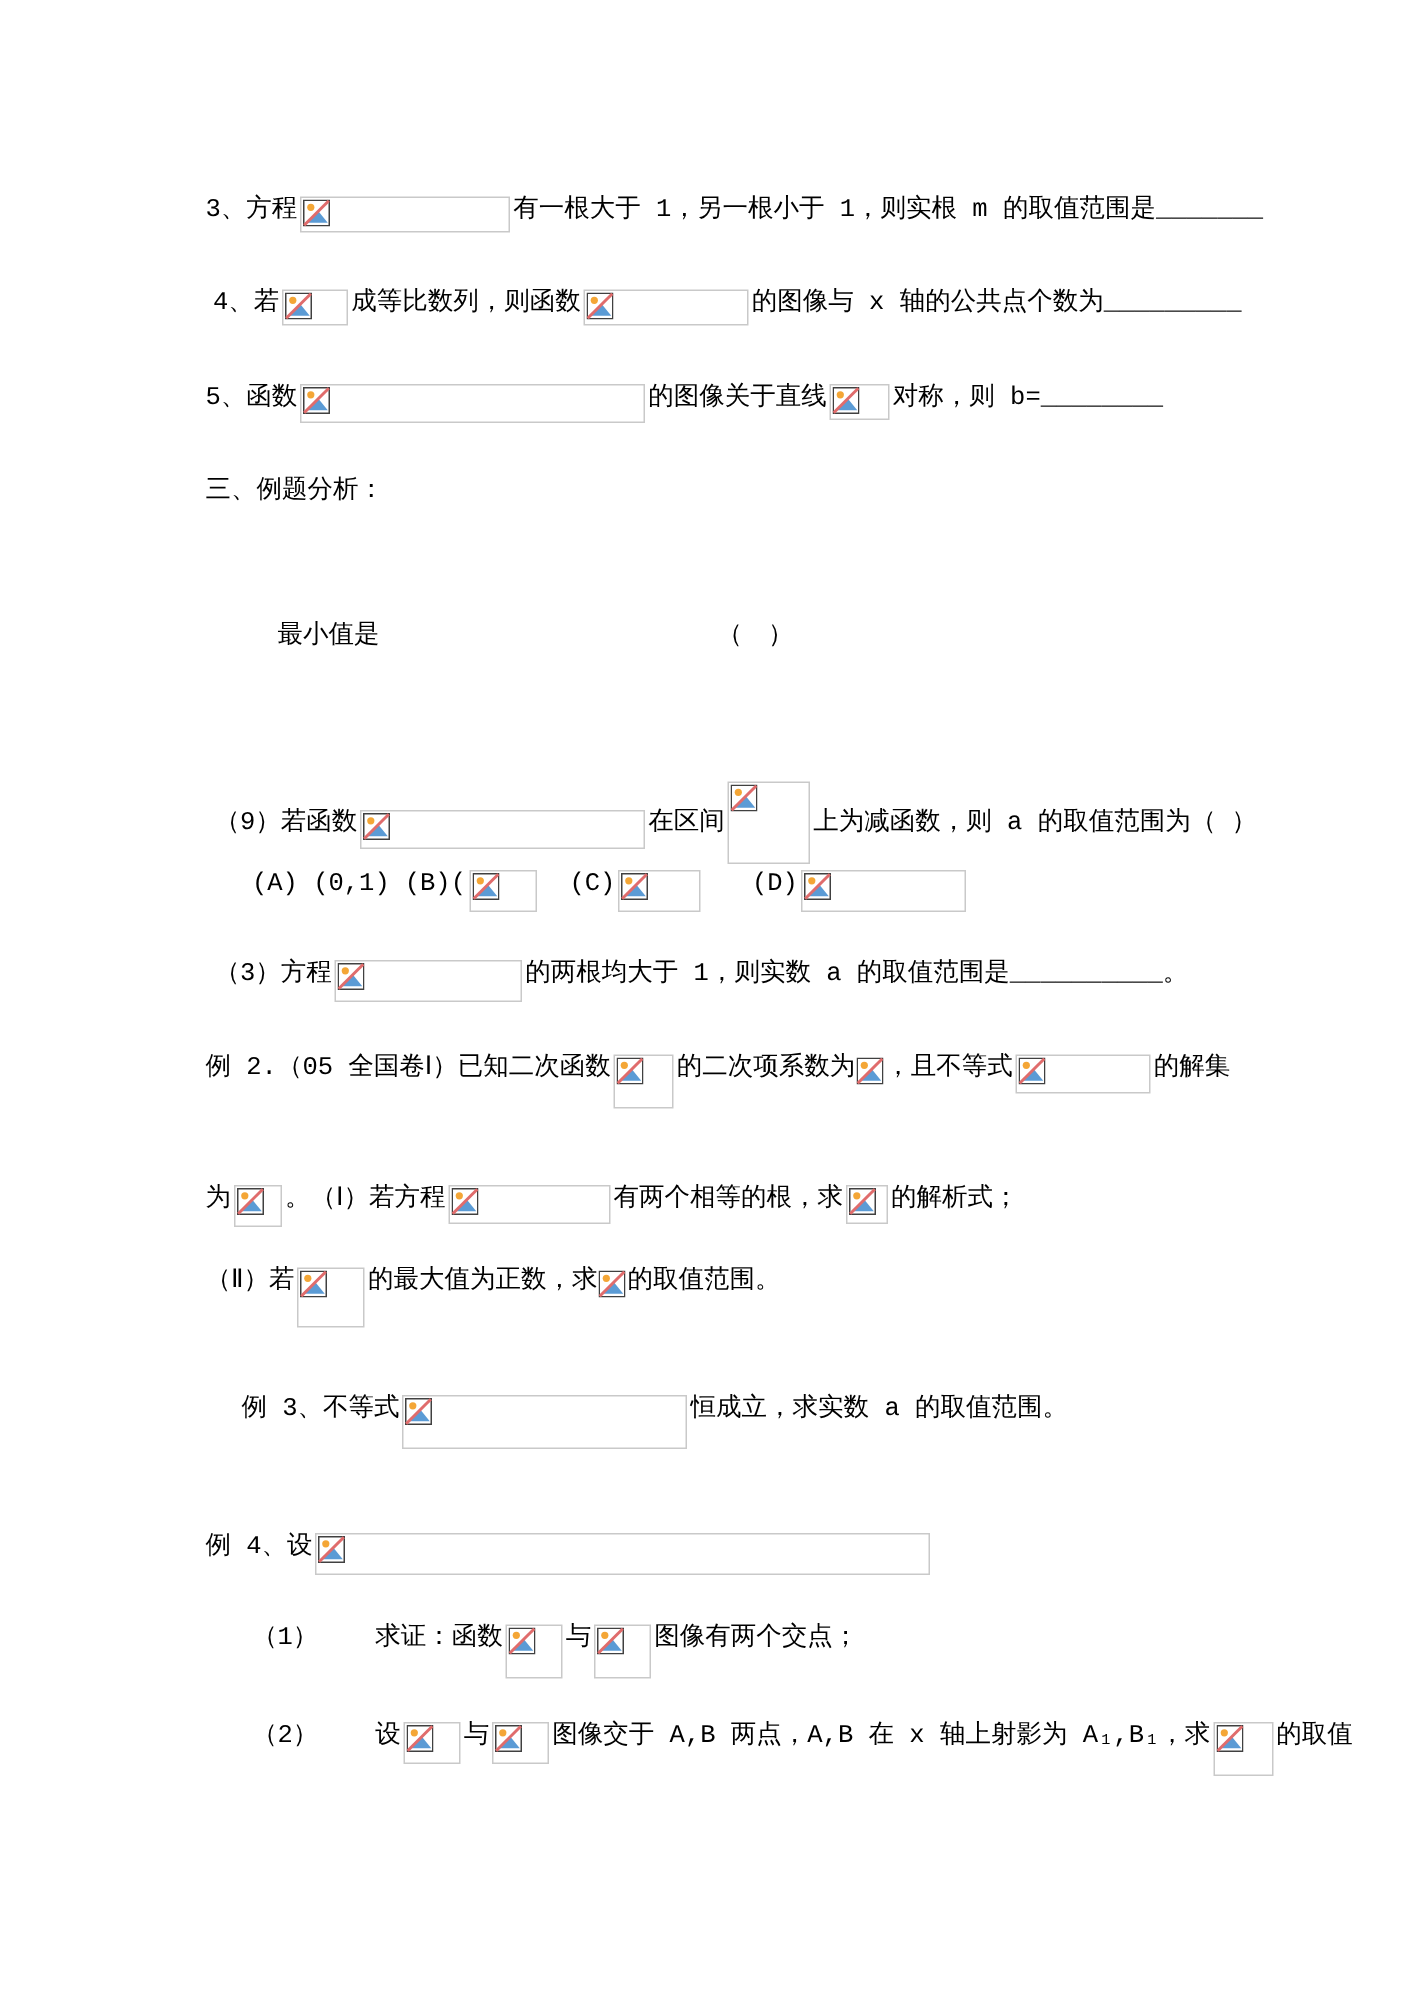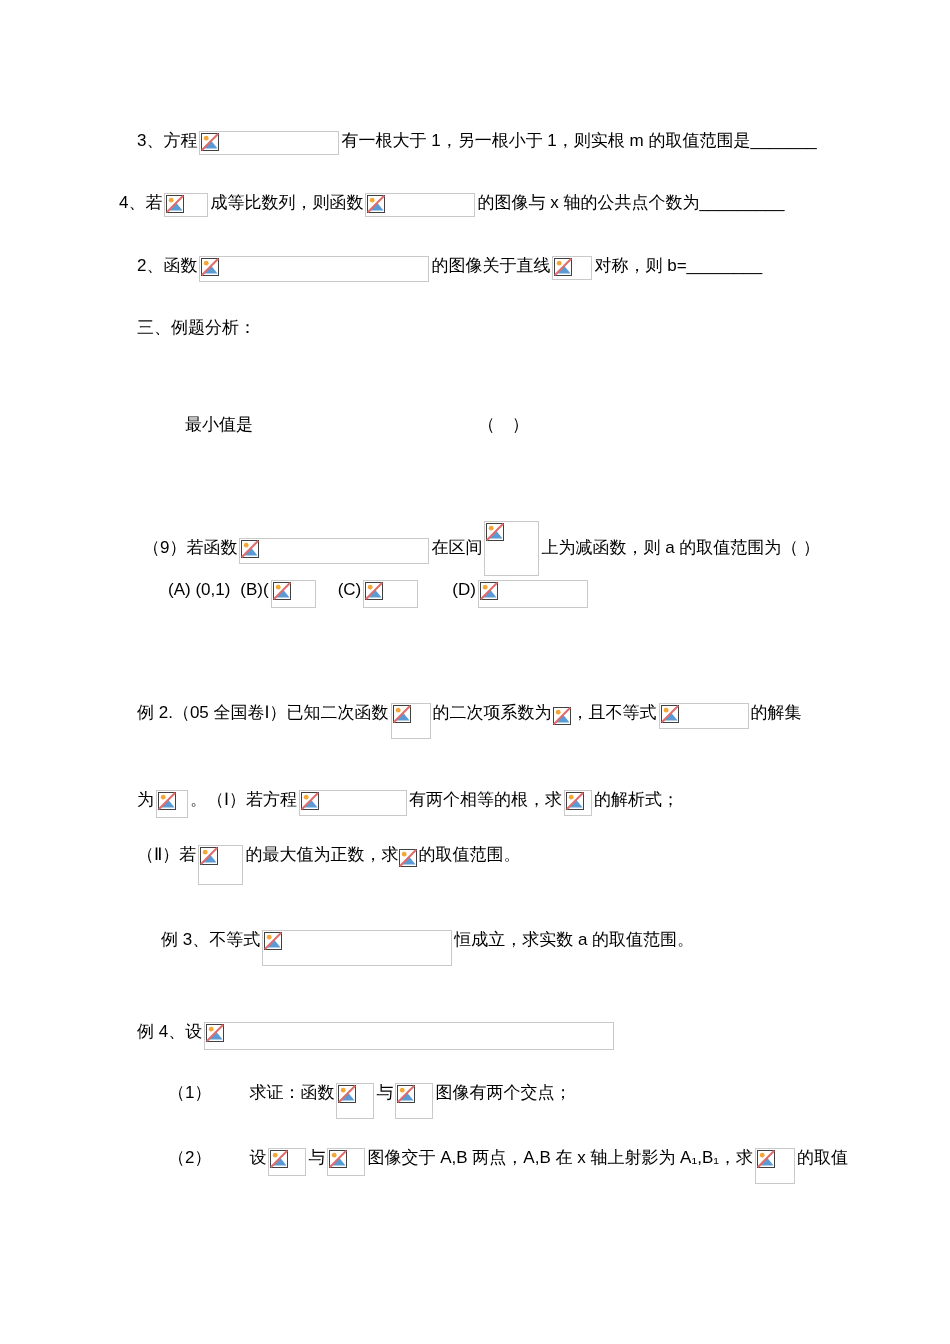--- a/index.html
+++ b/index.html
@@ -11,21 +11,21 @@
     --text-color:#000000;
     --page-bg:#ffffff;
   }
   *{box-sizing:border-box;}
   html,body{margin:0;padding:0;background:var(--page-bg);}
   .page{
     position:relative;
     width:948px;height:1344px;
     background:var(--page-bg);
     color:var(--text-color);
-    font-family:Liberation Sans, sans-serif;
+    font-family:Liberation Mono, monospace;
     font-size:17px;
     overflow:hidden;
     border-radius:22px;
   }
   .line{
     position:absolute;
     white-space:nowrap;
     line-height:24px;
   }
   .t{display:inline;}
@@ -66,30 +66,30 @@
 </svg>
 
 <div class="page">
 
   <div class="line" style="top:129px;left:137px;">
     <span class="t">3、方程</span><span class="ph" style="width:140px;height:24px;"><svg class="bi" viewBox="0 0 18 18">
           <use href="#bi-def"></use>
         </svg></span><span class="t">有一根大于 1，另一根小于 1，则实根 m 的取值范围是_______</span>
   </div>
 
-  <div class="line" style="top:191px;left:119px;">
+  <div class="line" style="top:191px;left:142px;">
     <span class="t">4、若</span><span class="ph" style="width:44px;height:24px;"><svg class="bi" viewBox="0 0 18 18">
           <use href="#bi-def"></use>
         </svg></span><span class="t">成等比数列，则函数</span><span class="ph" style="width:110px;height:24px;"><svg class="bi" viewBox="0 0 18 18">
           <use href="#bi-def"></use>
         </svg></span><span class="t">的图像与 x 轴的公共点个数为_________</span>
   </div>
 
   <div class="line" style="top:254px;left:137px;">
-    <span class="t">2、函数</span><span class="ph" style="width:230px;height:26px;"><svg class="bi" viewBox="0 0 18 18">
+    <span class="t">5、函数</span><span class="ph" style="width:230px;height:26px;"><svg class="bi" viewBox="0 0 18 18">
           <use href="#bi-def"></use>
         </svg></span><span class="t">的图像关于直线</span><span class="ph" style="width:40px;height:24px;"><svg class="bi" viewBox="0 0 18 18">
           <use href="#bi-def"></use>
         </svg></span><span class="t">对称，则 b=________</span>
   </div>
 
   <div class="line" style="top:316px;left:137px;">
     <span class="t">三、例题分析：</span>
   </div>
 
@@ -110,20 +110,25 @@
   <div class="line" style="top:578px;left:168px;text-align:center;">
     <span class="t">(A) (0,1)</span><span class="t" style="margin-left:10px;">(B)(</span><span class="ph" style="width:45px;height:28px;"><svg class="bi" viewBox="0 0 18 18">
           <use href="#bi-def"></use>
         </svg></span><span class="t" style="margin-left:20px;">(C)</span><span class="ph" style="width:55px;height:28px;"><svg class="bi" viewBox="0 0 18 18">
           <use href="#bi-def"></use>
         </svg></span><span class="t" style="margin-left:32px;">(D)</span><span class="ph" style="width:110px;height:28px;"><svg class="bi" viewBox="0 0 18 18">
           <use href="#bi-def"></use>
         </svg></span>
   </div>
 
+  <div class="line" style="top:638px;left:143px;">
+    <span class="t">（3）方程</span><span class="ph" style="width:125px;height:28px;"><svg class="bi" viewBox="0 0 18 18">
+          <use href="#bi-def"></use>
+        </svg></span><span class="t">的两根均大于 1，则实数 a 的取值范围是__________。</span>
+  </div>
 
   <div class="line" style="top:701px;left:137px;">
     <span class="t">例 2.（05 全国卷Ⅰ）已知二次函数</span><span class="ph" style="width:40px;height:36px;"><svg class="bi" viewBox="0 0 18 18">
           <use href="#bi-def"></use>
         </svg></span><span class="t">的二次项系数为</span><span class="ph icon"><svg class="bi" viewBox="0 0 18 18">
           <use href="#bi-def"></use>
         </svg></span><span class="t">，且不等式</span><span class="ph" style="width:90px;height:26px;"><svg class="bi" viewBox="0 0 18 18">
           <use href="#bi-def"></use>
         </svg></span><span class="t">的解集</span>
   </div>

